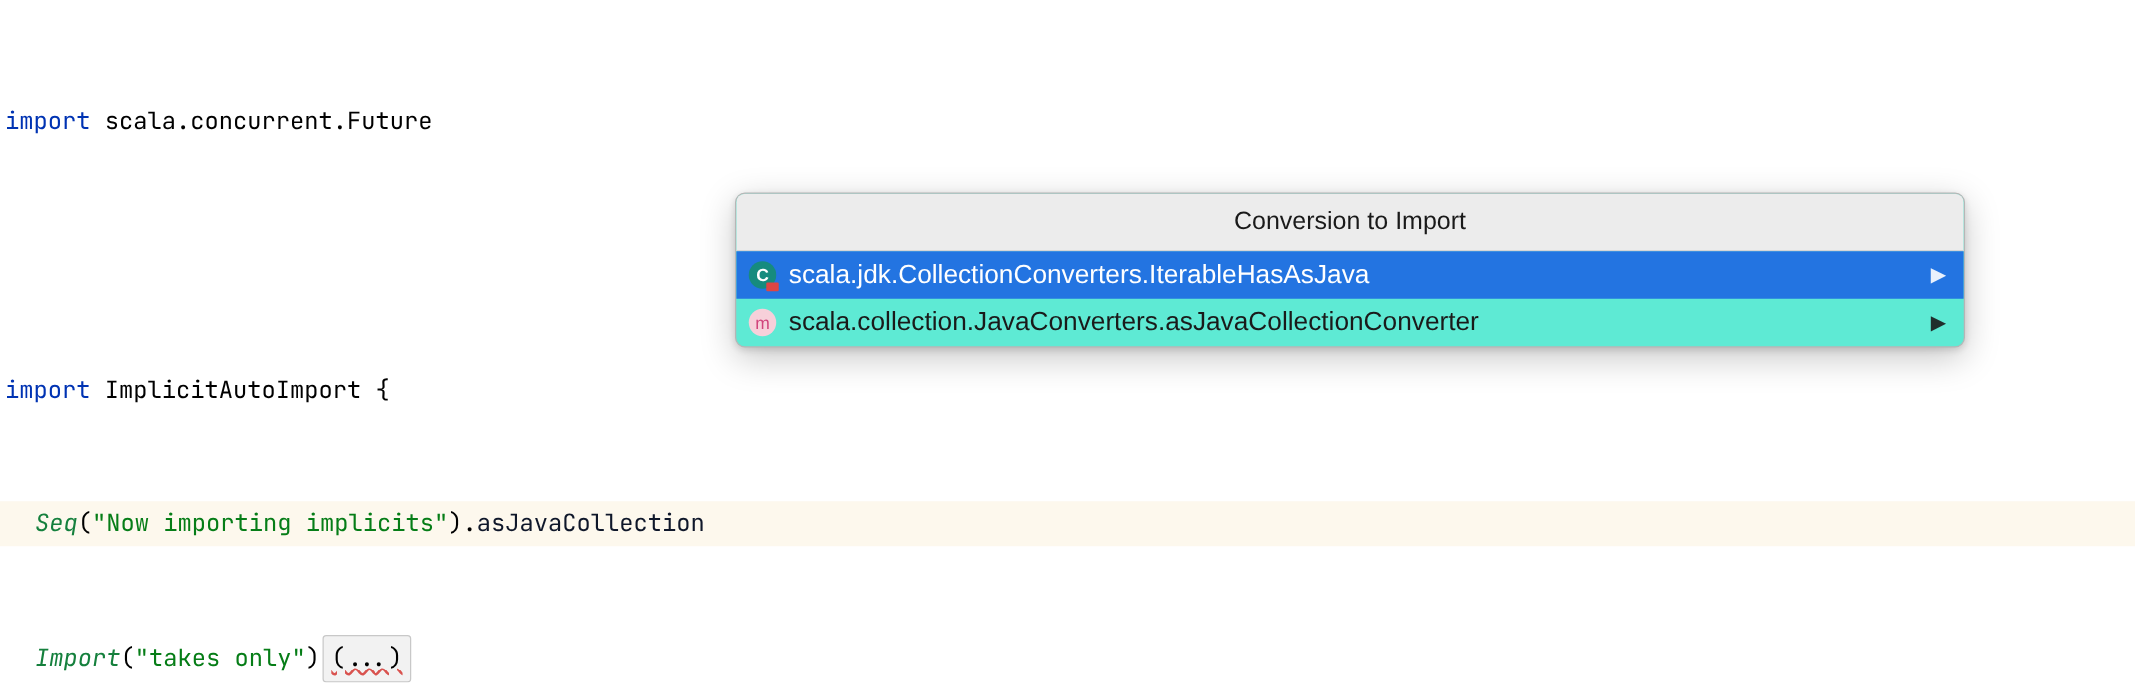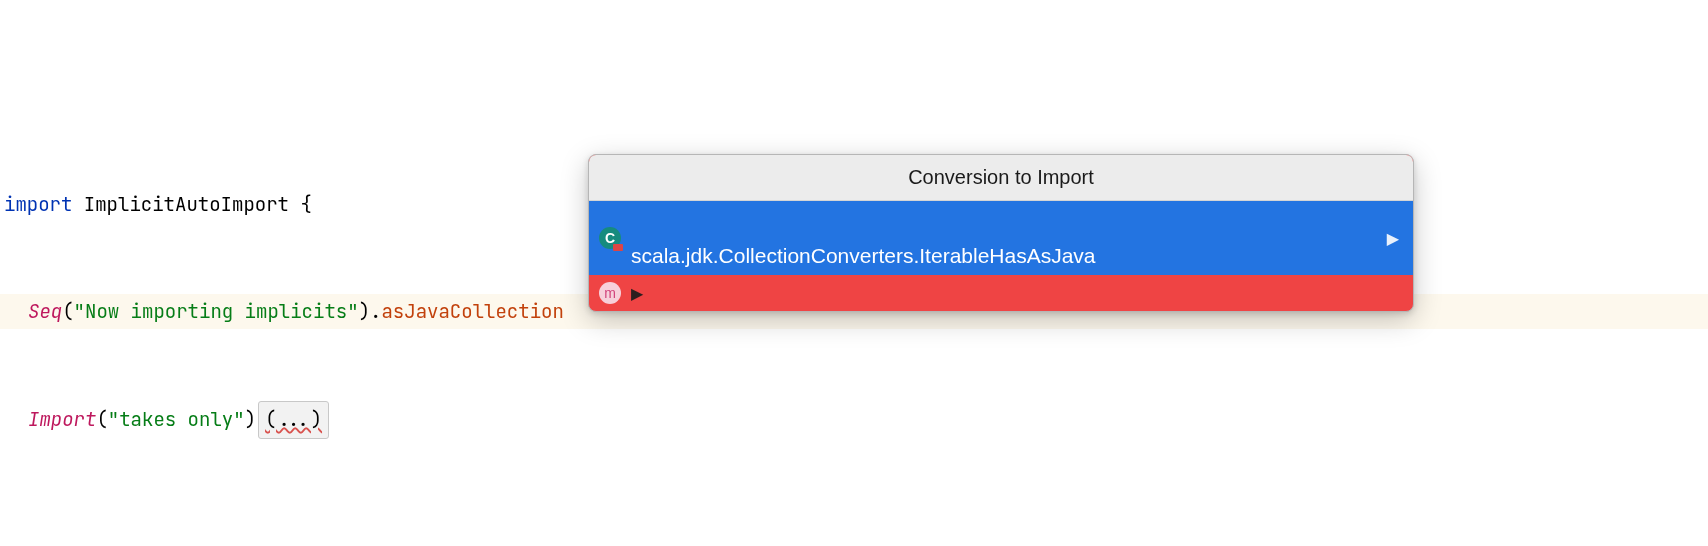--- a/index.html
+++ b/index.html
@@ -28,23 +28,23 @@
       padding-left: 4px;
     }
     
     .line-highlight {
       background: #fdf8ed;
     }
     
     .kw-import { color: #0033b3; }
     .kw-object { color: #0033b3; }
     .ident { color: #000000; }
-    .type-italic { color: #be185d; font-style: italic; }
+    .type-italic { color: #15803d; font-style: italic; }
     .string { color: #067d17; }
-    .method-err { color: #c2410c; }
+    .method-err { color: #0f172a; }
     .brace { color: #000000; }
     .paren { color: #000000; }
     .dot { color: #000000; }
     
     .error-box {
       display: inline-block;
       background: #f2f2f2;
       border: 1px solid #c8c8c8;
       border-radius: 3px;
       padding: 0 6px;
@@ -53,22 +53,22 @@
     
     .wavy {
       text-decoration: underline wavy #d9534f;
       text-decoration-thickness: 1.5px;
     }
     
     .popup {
       position: absolute;
       top: 154px;
       left: 588px;
-      width: 826px;
-      background: #ef4444;
+      width: 984px;
+      background: #5eead4;
       border: 1px solid #b6b6b6;
       border-radius: 8px;
       box-shadow: 0 8px 28px rgba(0,0,0,0.22), 0 2px 6px rgba(0,0,0,0.14);
       overflow: hidden;
       font-family: -apple-system, "Segoe UI", "Helvetica Neue", Arial, sans-serif;
     }
     
     .popup-header {
       background: #ececec;
       text-align: center;
@@ -94,21 +94,20 @@
     
     .popup-item:not(.selected) {
       color: #1a1a1a;
     }
     
     .popup-item .label {
       flex: 1;
       white-space: nowrap;
       overflow: hidden;
       text-overflow: ellipsis;
-      margin-top: 36px;
     }
     
     .popup-item .arrow {
       font-size: 16px;
       opacity: 0.9;
     }
     
     .icon-c {
       width: 22px;
       height: 22px;
@@ -156,33 +155,35 @@
 
     .indent {
       display: inline-block;
       width: 24px;
     }
   </style>
 </head>
 <body>
 
 <div class="code-area">
+  <div class="line"><span class="kw-import">import</span><span class="ident"> scala.concurrent.Future</span></div>
   <div class="line">&nbsp;</div>
   <div class="line"><span class="kw-object">import</span><span class="ident"> ImplicitAutoImport </span><span class="brace">{</span></div>
   <div class="line line-highlight"><span class="indent"></span><span class="type-italic">Seq</span><span class="paren">(</span><span class="string">"Now importing implicits"</span><span class="paren">)</span><span class="dot">.</span><span class="method-err">asJavaCollection</span></div>
   <div class="line"><span class="indent"></span><span class="type-italic">Import</span><span class="paren">(</span><span class="string">"takes only"</span><span class="paren">)</span><span class="error-box"><span class="wavy">(...)</span></span></div>
   
   
   
 </div>
 
 <div class="popup">
   <div class="popup-header">Conversion to Import</div>
   <div class="popup-item selected">
     <span class="icon-c icon-class">C</span>
     <span class="label">scala.jdk.CollectionConverters.IterableHasAsJava</span>
     <span class="arrow">▶</span>
   </div>
   <div class="popup-item">
     <span class="icon-m">m</span>
+    <span class="label">scala.collection.JavaConverters.asJavaCollectionConverter</span>
     <span class="arrow">▶</span>
   </div>
 </div>
 
 </body></html>

